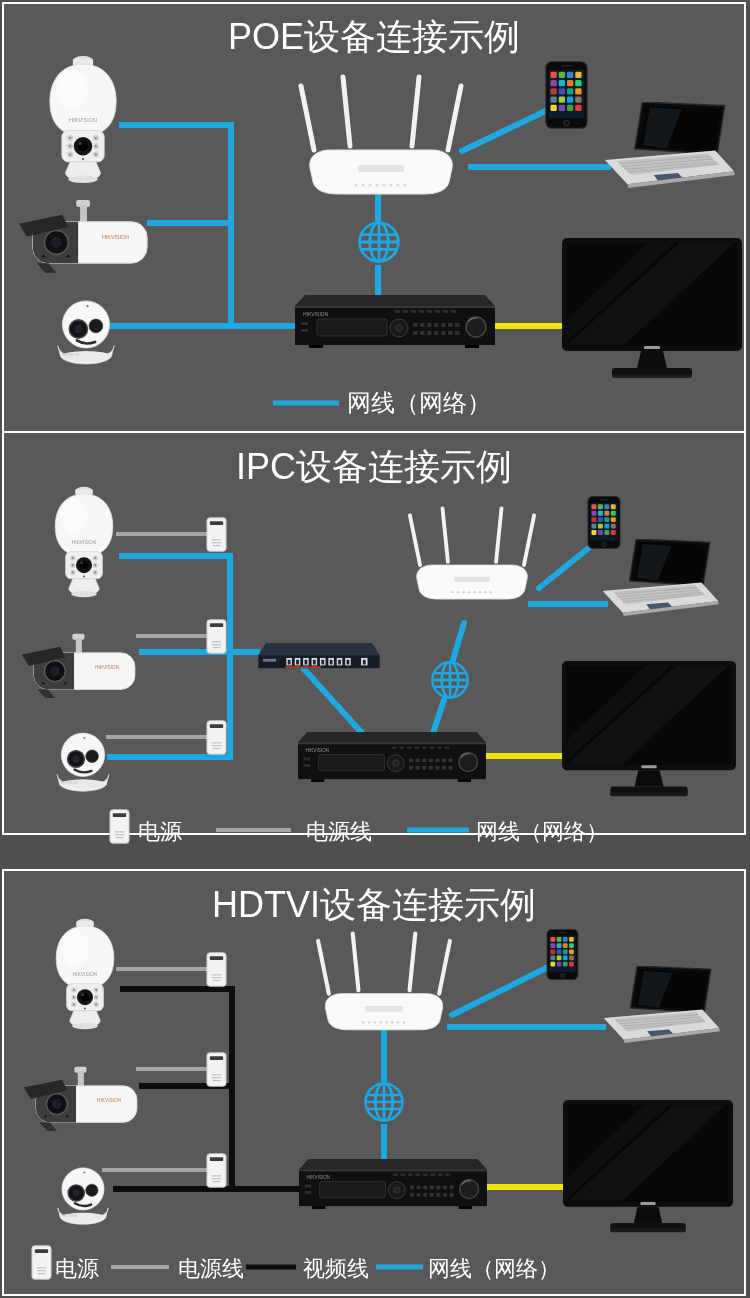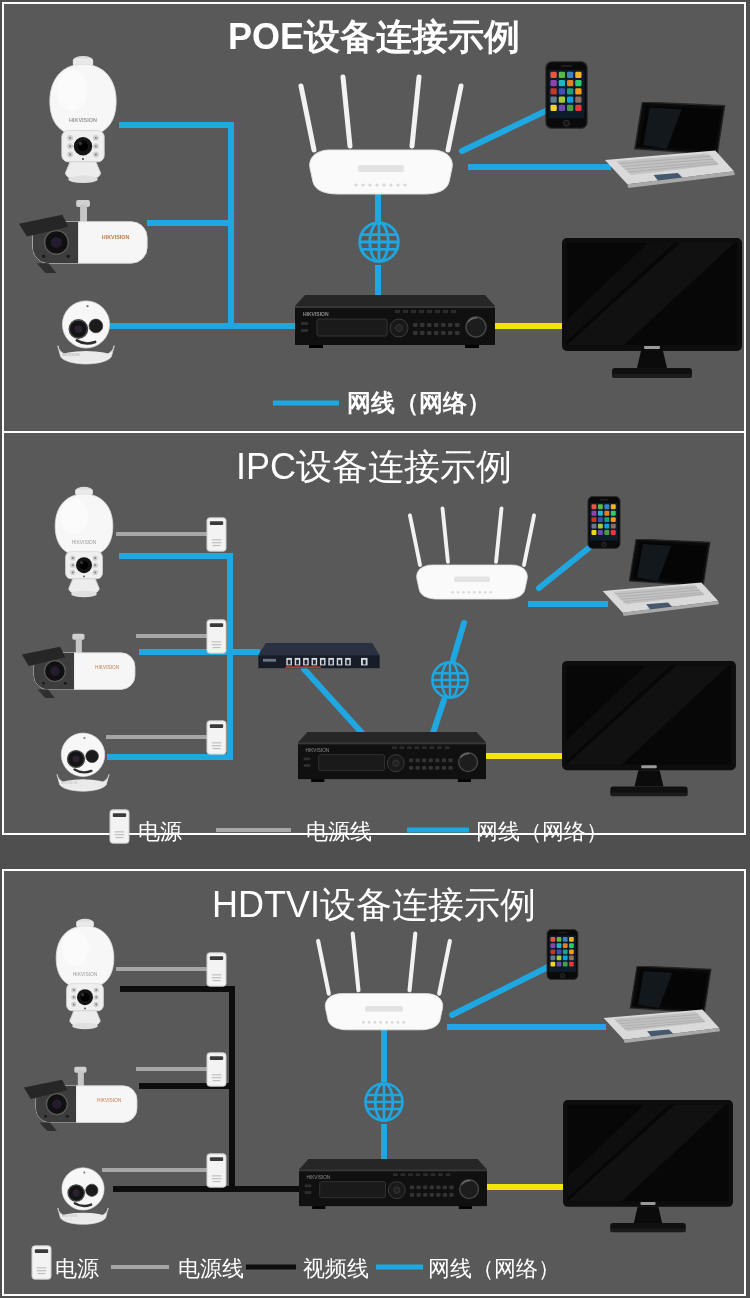--- a/index.html
+++ b/index.html
@@ -6,21 +6,21 @@
   body{
     width:750px;height:1298px;position:relative;
     background:#4f4f4f;
     font-family:"Liberation Sans","DejaVu Sans",sans-serif;
     overflow:hidden;
   }
   .panel{
     position:absolute;left:2px;width:744px;
     background:#595959;border:2px solid #ffffff;box-sizing:border-box;
   }
-  #panel-poe{top:2px;height:473px;font-weight:bold;}
+  #panel-poe{top:2px;height:473px;}
   #panel-ipc{top:431px;height:404px;}
   #panel-hdtvi{top:869px;height:427px;}
   svg.scene{display:block;}
   text.title{fill:#ffffff;font-size:36px;text-anchor:middle;}
   text.leg{fill:#ffffff;font-size:22px;}
   text.leg24{fill:#ffffff;font-size:24px;}
   .net{stroke:var(--network-line);stroke-width:6;fill:none;}
   .net5{stroke:var(--network-line);stroke-width:5;fill:none;}
   .pow{stroke:var(--power-line);stroke-width:4;fill:none;}
   .vid{stroke:var(--video-line);stroke-width:6;fill:none;}

